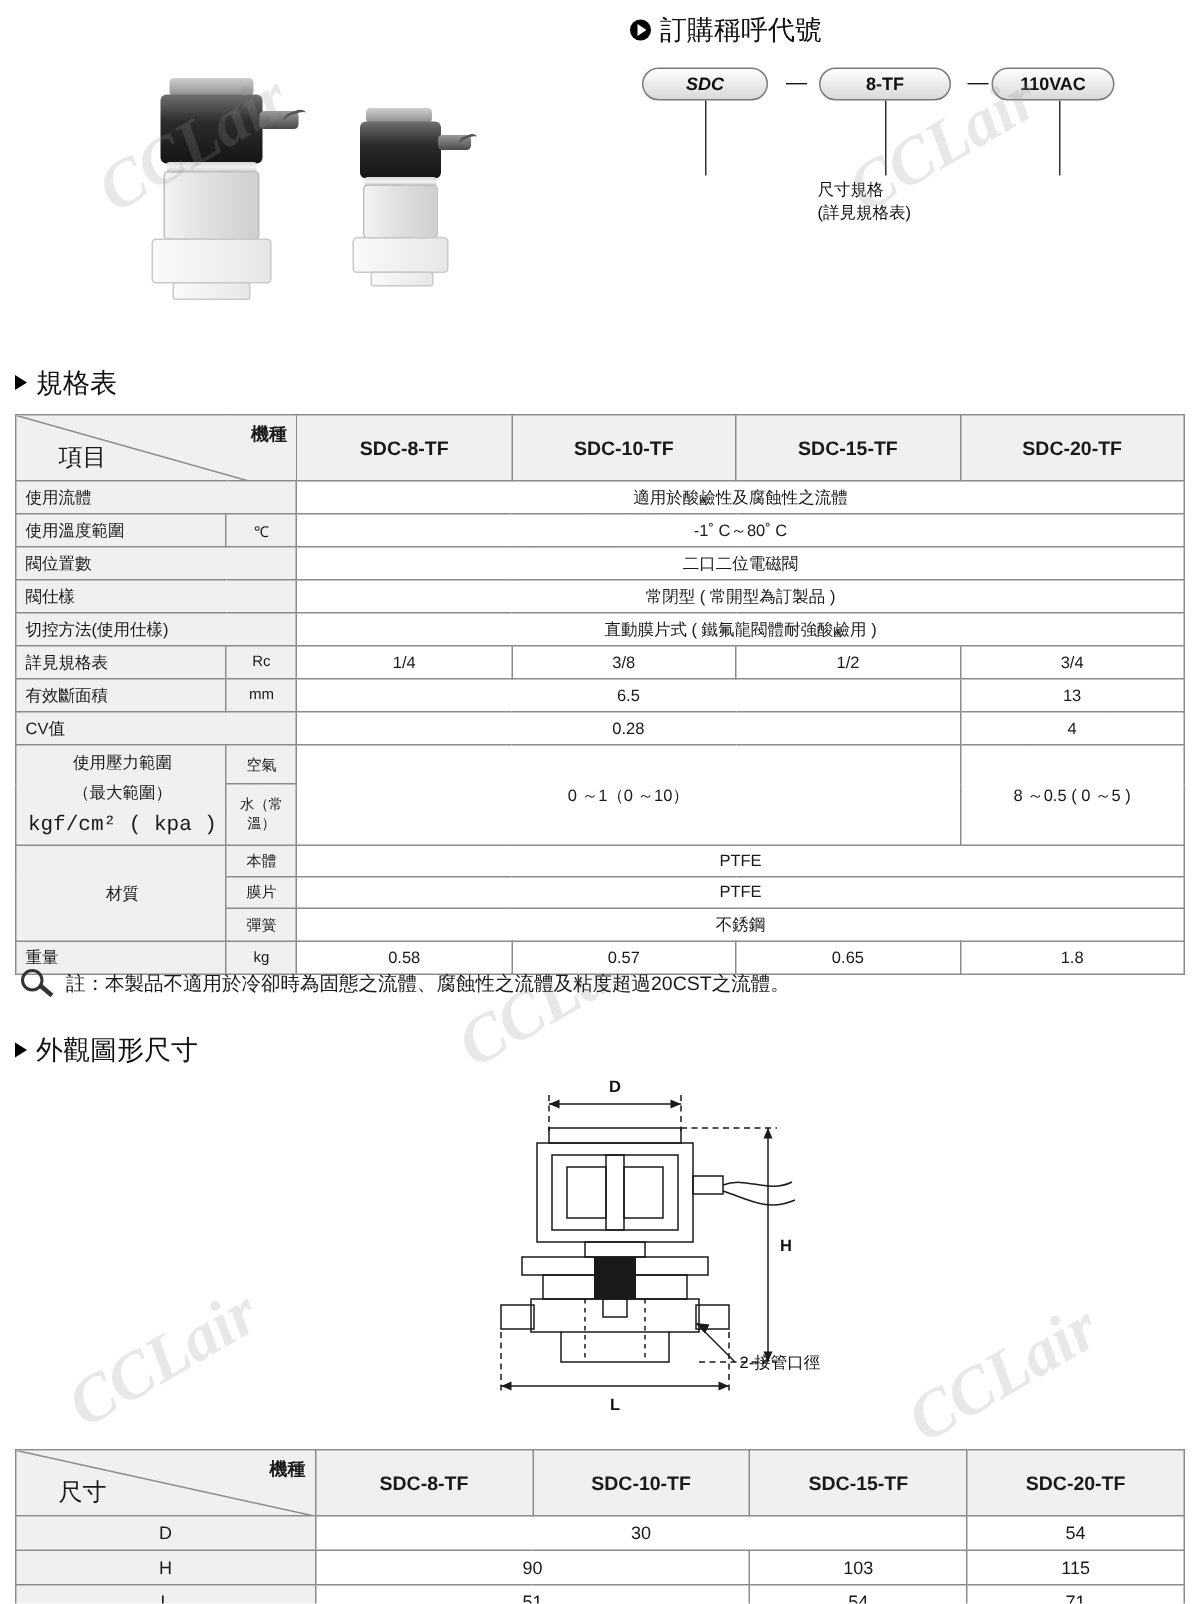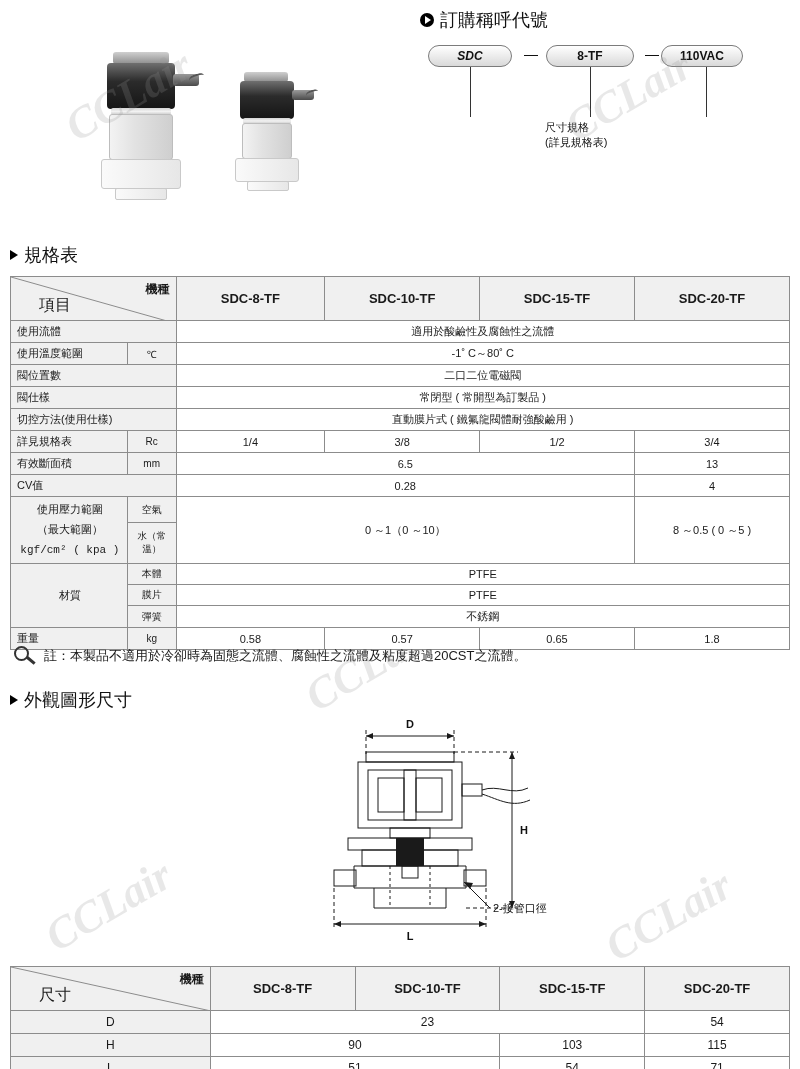--- a/index.html
+++ b/index.html
@@ -369,21 +369,21 @@
       <tr>
         <td class="rowhead" colspan="2">CV值</td>
         <td colspan="3">0.28</td>
         <td>4</td>
       </tr>
 
       <tr>
         <td class="rowhead" rowspan="2" style="text-align:center; line-height:20px;font-family:Liberation Mono, monospace;">
           <div>使用壓力範圍</div>
           <div>（最大範圍）</div>
-          <div style="font-size:11px;text-align:center;">kgf/cm² ( kpa )</div>
+          <div style="font-size:14px;text-align:center;">kgf/cm² ( kpa )</div>
         </td>
         <td class="unitcell">空氣</td>
         <td colspan="3" rowspan="2">0 ～1（0 ～10）</td>
         <td rowspan="2">8 ～0.5 ( 0 ～5 )</td>
       </tr>
       <tr>
         <td class="unitcell" style="font-size:9.5px;">水（常溫）</td>
       </tr>
 
       <tr>
@@ -504,21 +504,21 @@
           <span class="lbl-model">機種</span>
           <span class="lbl-item">尺寸</span>
         </td>
         <td class="rowlbl" style="font-weight:bold; font-size:13px;">SDC-8-TF</td>
         <td class="rowlbl" style="font-weight:bold; font-size:13px;">SDC-10-TF</td>
         <td class="rowlbl" style="font-weight:bold; font-size:13px;">SDC-15-TF</td>
         <td class="rowlbl" style="font-weight:bold; font-size:13px;">SDC-20-TF</td>
       </tr>
       <tr>
         <td class="rowlbl">D</td>
-        <td colspan="3">23</td>
+        <td colspan="3">30</td>
         <td>54</td>
       </tr>
       <tr>
         <td class="rowlbl">H</td>
         <td colspan="2">90</td>
         <td>103</td>
         <td>115</td>
       </tr>
       <tr>
         <td class="rowlbl">L</td>

